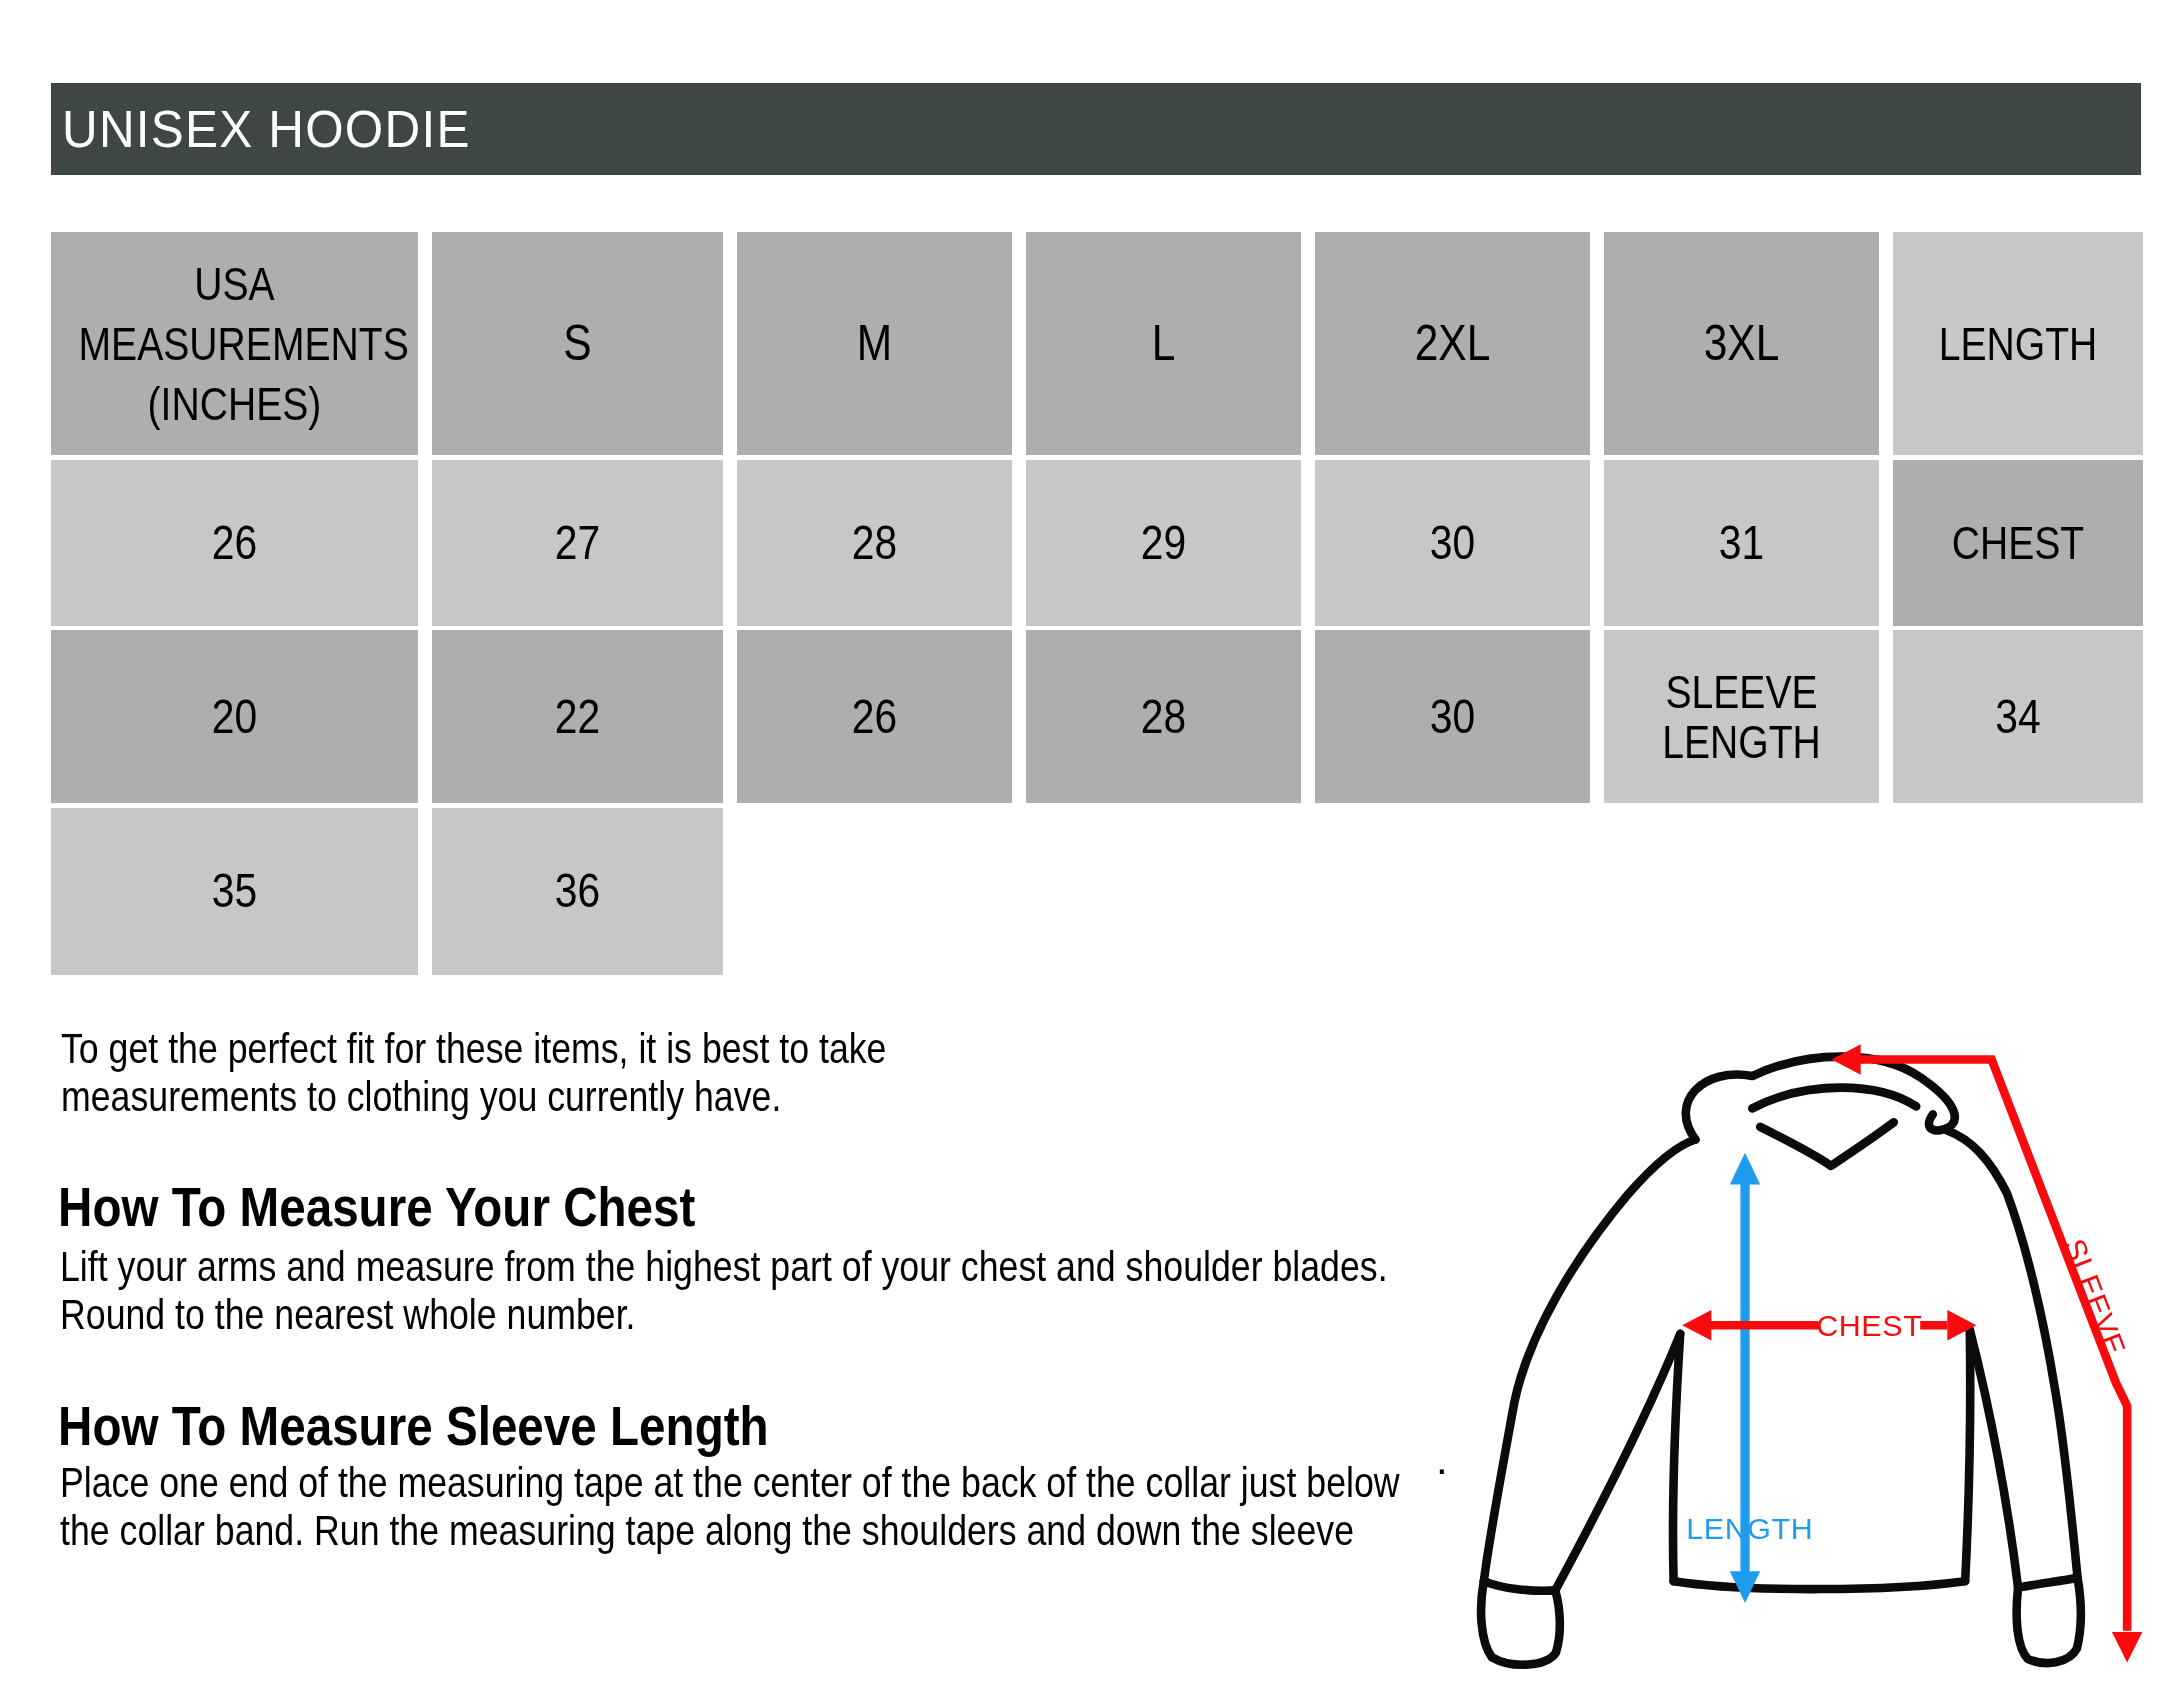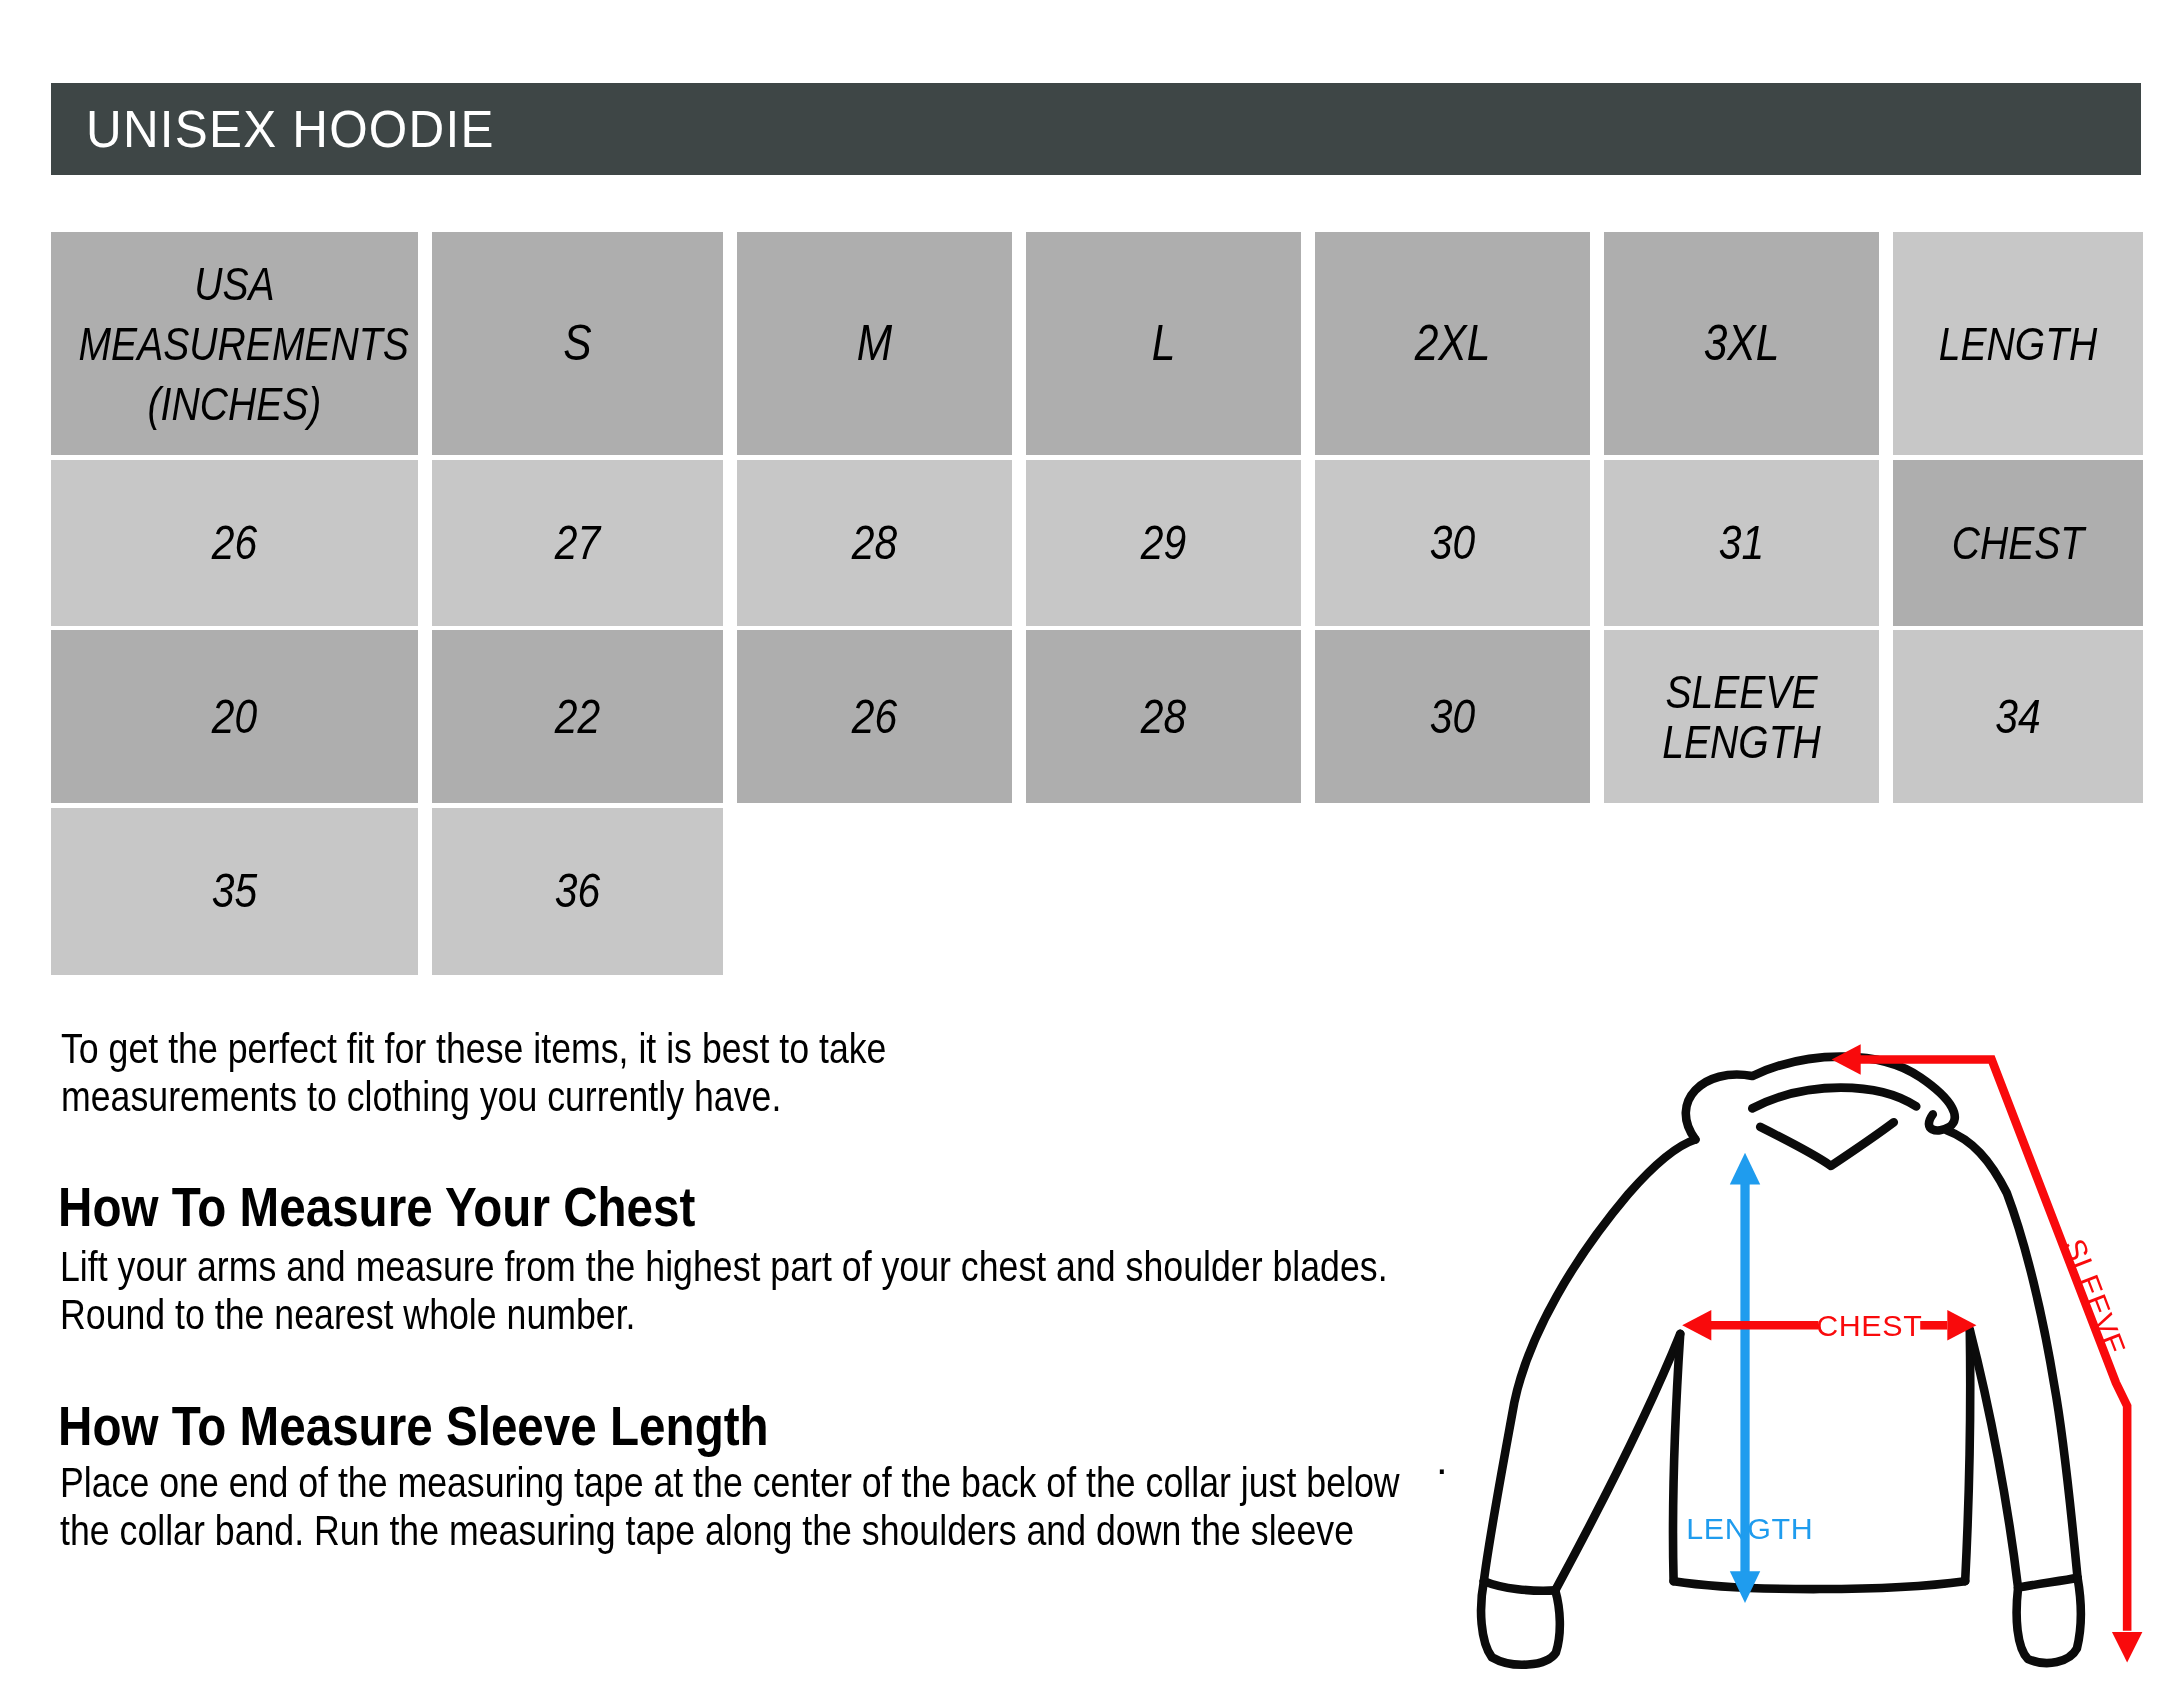--- a/index.html
+++ b/index.html
@@ -1,29 +1,29 @@
 <!DOCTYPE html>
 <html style="font-size:10.6px"><head>
 <meta charset="utf-8">
 <style>
   html,body{margin:0;padding:0;background:#ffffff;}
   .page{position:relative;width:2183px;height:1687px;background:#ffffff;overflow:hidden;
         font-family:"Liberation Sans","DejaVu Sans",sans-serif;color:#000;}
 
   
   .titlebar{position:absolute;left:51px;top:83px;width:2090px;height:92px;
-            background:#3E4646;display:flex;align-items:center;box-sizing:border-box;padding-left:35px;}
+            background:#3E4646;display:flex;align-items:center;box-sizing:border-box;padding-left:11px;}
   .titlebar span{color:#ffffff;font-size:52px;letter-spacing:1.3px;transform:scaleX(.95);transform-origin:0 50%;white-space:nowrap;}
 
   
   .size-table{position:absolute;left:51px;top:232px;display:grid;
               grid-template-columns:367px 291px 275px 275px 275px 275px 250px;
               grid-template-rows:223px 166px 173px 167px;
               column-gap:14px;row-gap:4.6px;}
-  .cell{display:flex;align-items:center;justify-content:center;overflow:hidden;font-style:italic;}
+  .cell{display:flex;align-items:center;justify-content:center;overflow:hidden;}
   .dark{background:#AEAEAE;}
   .light{background:#C7C7C7;}
   .cell > span{display:block;width:100%;text-align:center;white-space:pre-line;
                transform:scaleX(.85);transform-origin:50% 50%;}
   .corner > span{font-size:46px;line-height:60px;}
   .size-head > span{font-size:50px;line-height:53px;}
   .row-label > span{font-size:46px;line-height:50px;}
   .val > span{font-size:48px;line-height:50px;}
 
   

